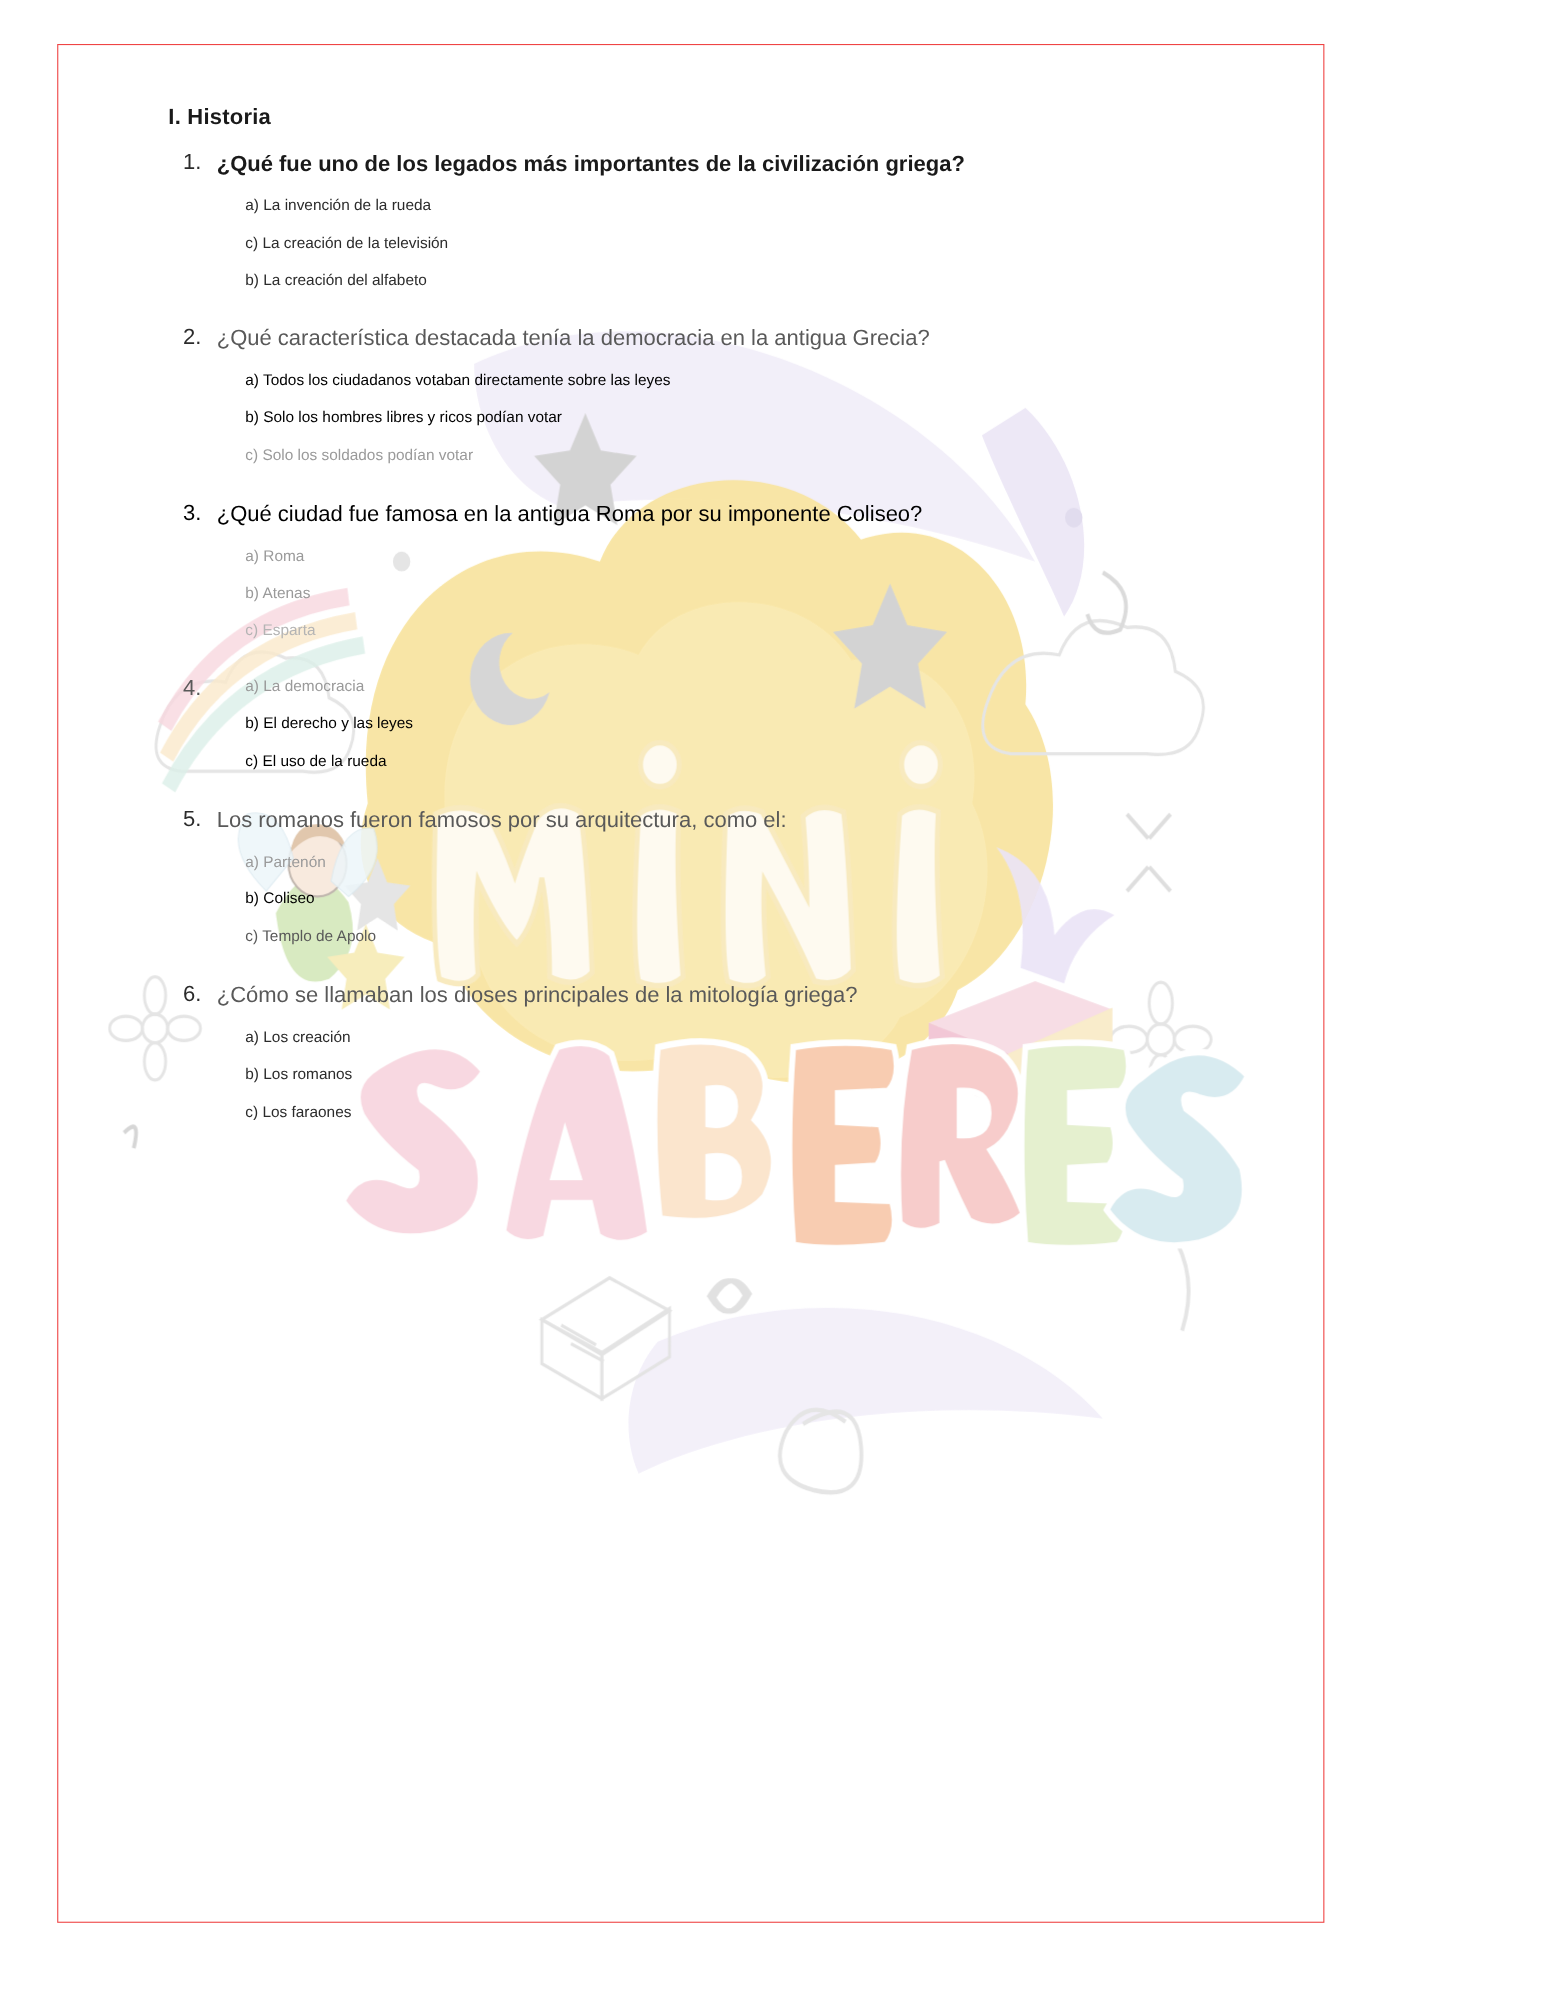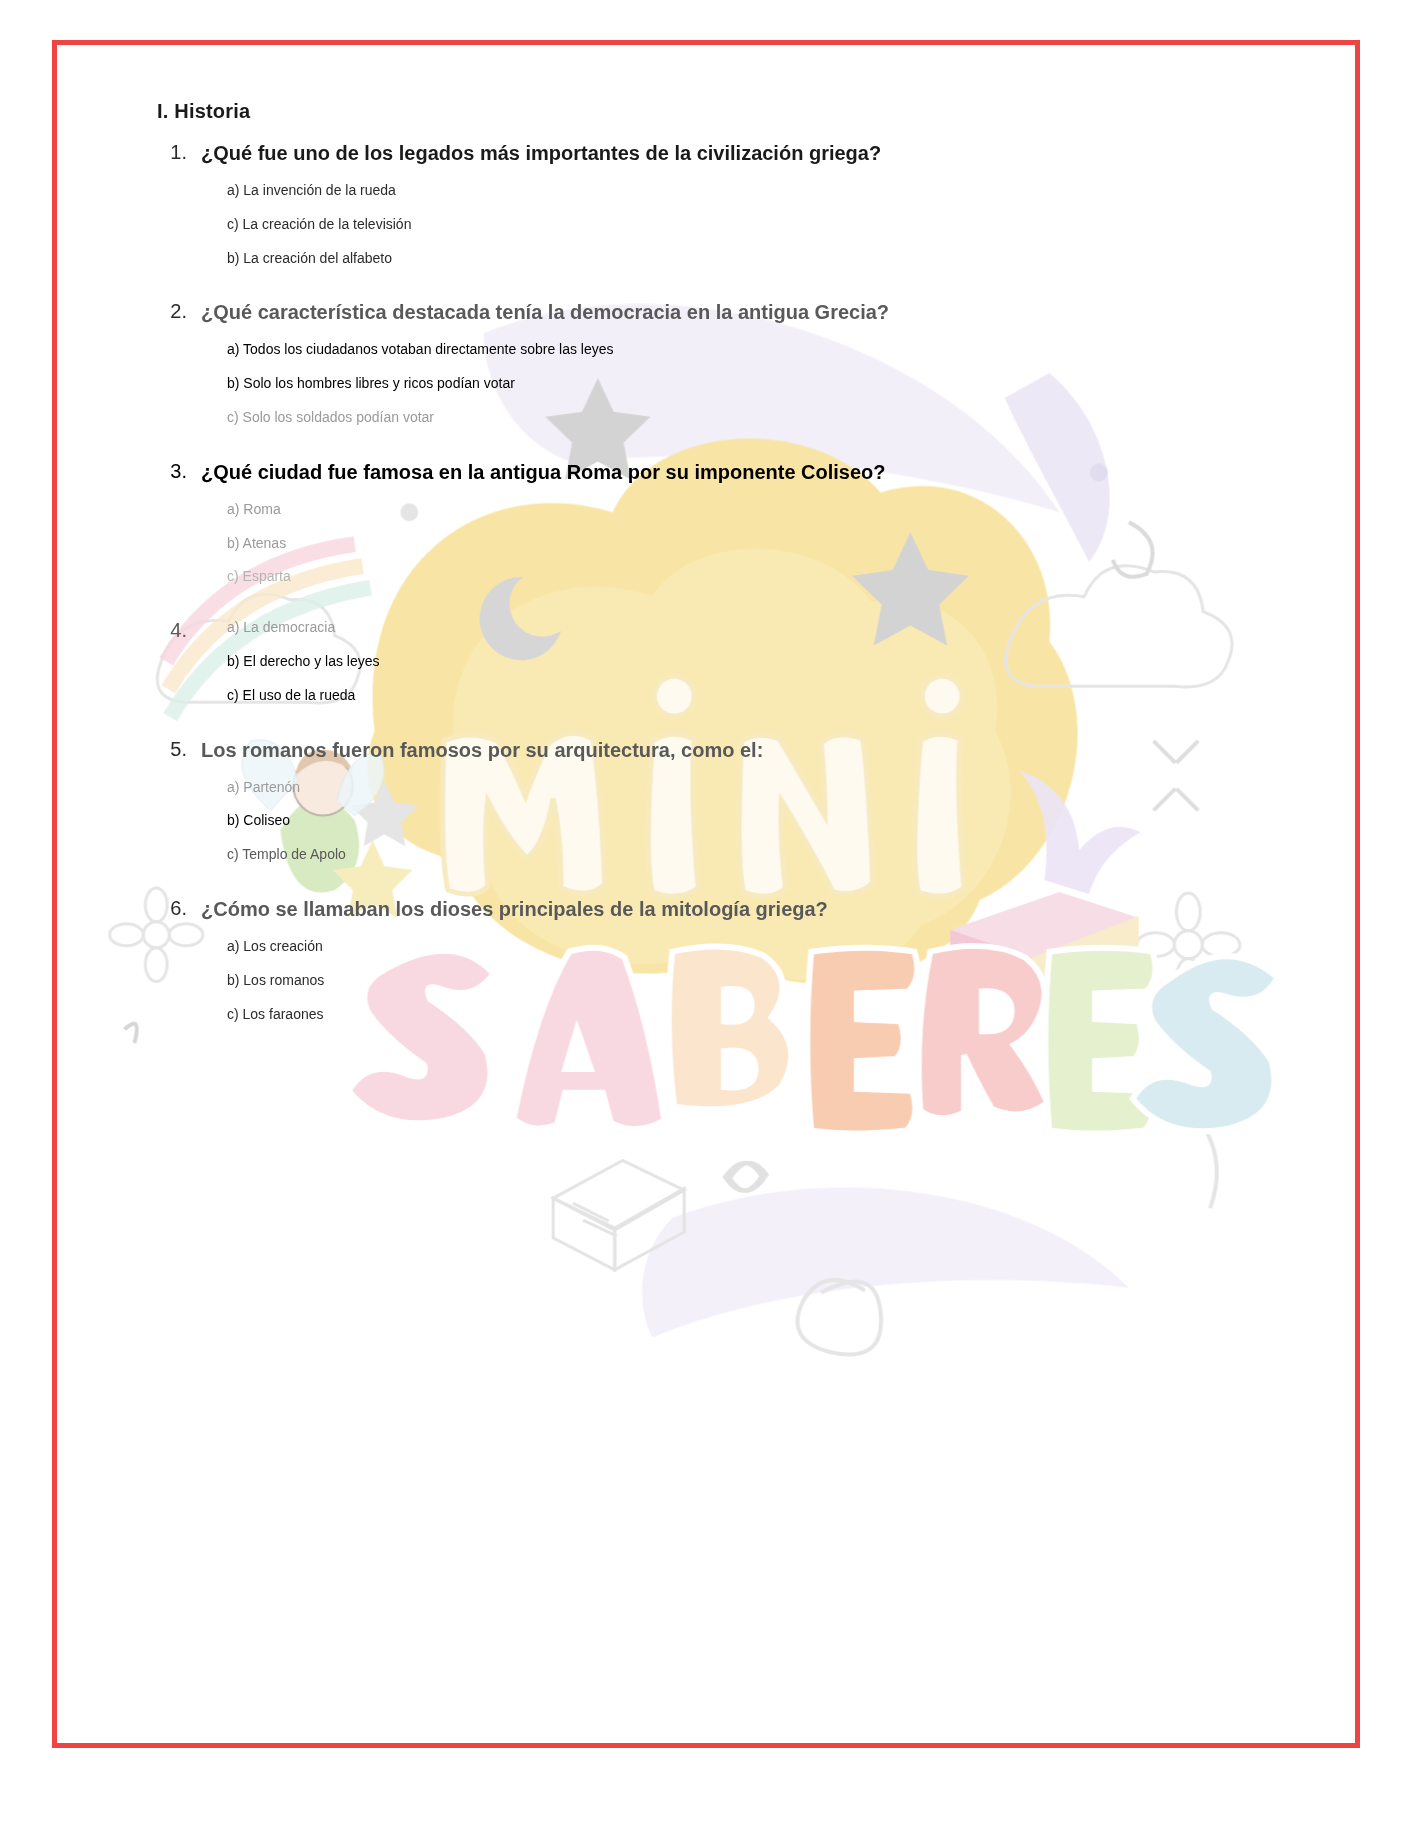--- a/index.html
+++ b/index.html
@@ -12,24 +12,24 @@
     height: 1822px;
     font-family: "Liberation Sans", sans-serif;
     -webkit-font-smoothing: antialiased;
   }
 
   
   .page {
     position: absolute;
     left: 52px;
     top: 40px;
-    width: 1308px;
+    width: 1152px;
     height: 1708px;
     background: #ffffff;
-    border: 5px solid #ef4444;
+    border: 1px solid #ef4444;
     box-sizing: border-box;
     overflow: hidden;
   }
 
   
   .watermark {
     position: absolute;
     left: 0;
     top: 0;
     width: 100%;
@@ -84,21 +84,21 @@
     margin: 0 0 17px 30px;
   }
   .option:last-child { margin-bottom: 0; }
 
   
   .fade-1 { color: #595959; }
   .fade-2 { color: #000000; }
   .fade-3 { color: #9a9a9a; }
   .fade-4 { color: #b4b4b4; }
 
-  .q-text.fade-1, .q-text.fade-2, .q-text.fade-3 { font-weight: bold; }
+  .q-text.fade-1, .q-text.fade-2, .q-text.fade-3 { font-weight: normal; }
 </style>
 </head>
 <body>
 
 <div class="page">
 
   <svg class="watermark" viewBox="0 0 1308 1708" preserveAspectRatio="none">
     <defs>
       <filter id="soft">
           <feGaussianBlur stdDeviation="0.6"></feGaussianBlur>

